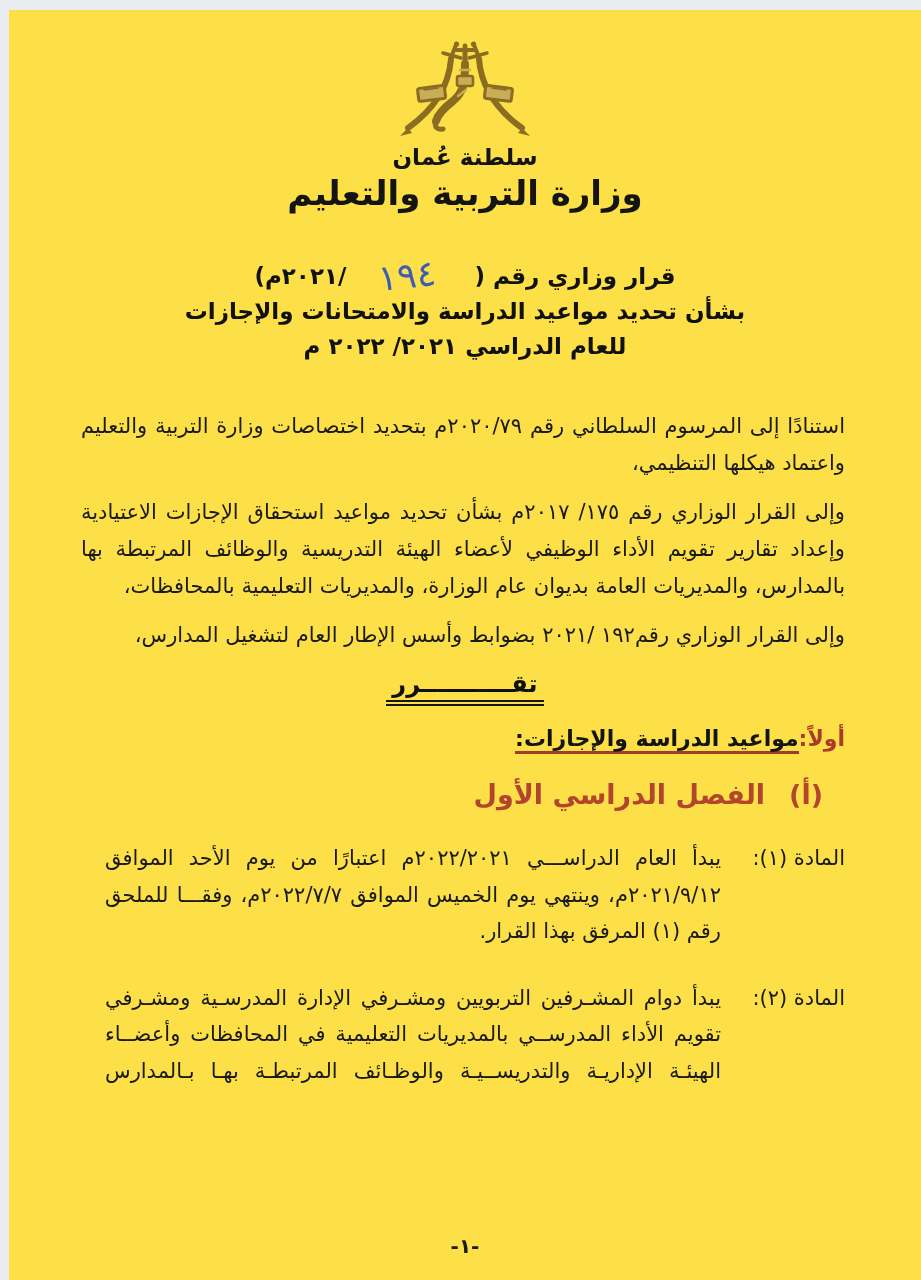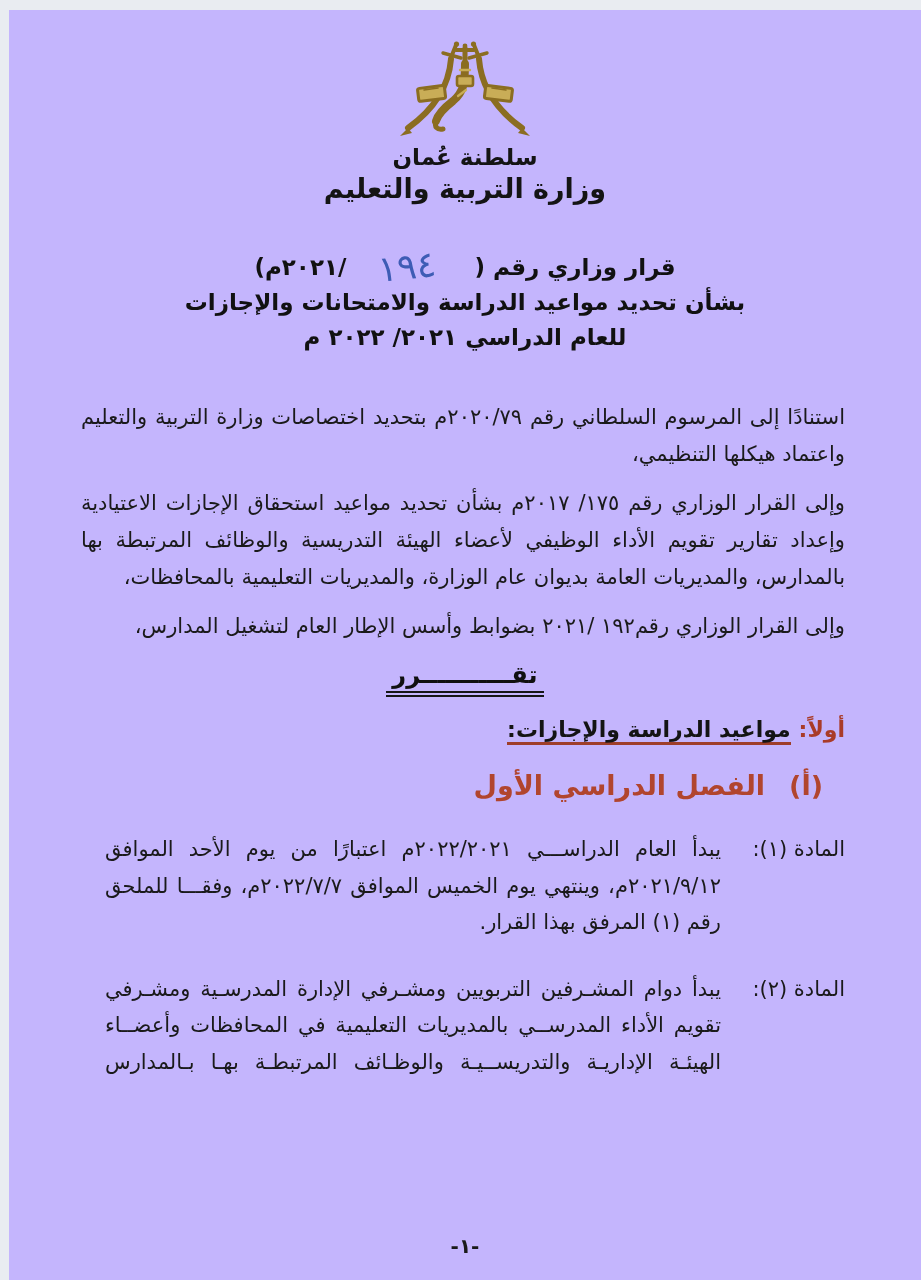--- a/index.html
+++ b/index.html
@@ -3,51 +3,51 @@
 <meta charset="utf-8">
 <style>
   html,body{margin:0;padding:0;}
   body{
     width:921px;height:1280px;position:relative;
     background:#e9ecf1;overflow:hidden;
     font-family:"DejaVu Sans",sans-serif;
   }
   .page{
     position:absolute;left:9px;top:10px;width:912px;height:1270px;
-    background:#c4b5fd;color:#1a1a1a;direction:rtl;
+    background:#fde047;color:#1a1a1a;direction:rtl;
   }
   
   .emblem-wrap{text-align:center;padding-top:30px;}
   .sultanate{
     text-align:center;font-weight:bold;font-size:23px;color:#141414;
     margin-top:-4px;letter-spacing:1px;
   }
   .ministry{
-    text-align:center;font-weight:bold;font-size:27px;color:#141414;
+    text-align:center;font-weight:bold;font-size:34px;color:#141414;
     margin-top:3px;letter-spacing:1px;
   }
   
   .title-block{margin-top:46px;text-align:center;font-weight:bold;font-size:23px;line-height:35px;color:#111;}
   .hand-number{
     display:inline-block;color:#3e5cb5;font-size:36px;font-weight:normal;
     transform:rotate(-6deg) translateY(-1px);margin:0 30px 0 24px;line-height:28px;
     vertical-align:-5px;
   }
   
   .preamble{margin:44px 76px 16px 72px;font-size:21px;line-height:37px;text-align:justify;}
   .preamble p{margin:0 0 12px 0;}
   
   .decree-line{text-align:center;}
   .decree-word{
     display:inline-block;font-weight:bold;font-size:24px;color:#101010;
     border-bottom:6px double #161616;padding:0 6px 2px 6px;
   }
   
   .sec-first{margin:20px 76px 0 0;font-size:22px;font-weight:bold;}
-  .sec-label{margin-left:8px;}
+  .sec-label{margin-left:0;}
   .sec-title{color:#141414;border-bottom:3px solid #9e3e2a;}
   .sub-a{margin:28px 98px 0 0;font-size:27px;font-weight:bold;}
   .sub-a-label{margin-left:24px;}
   
   .article{display:flex;margin:30px 76px 0 96px;font-size:21px;line-height:36.5px;}
   .article-label{flex:0 0 124px;white-space:nowrap;}
   .article-body{flex:1;text-align:justify;}
   .justify-last{text-align-last:justify;}
   
   .page-number{

